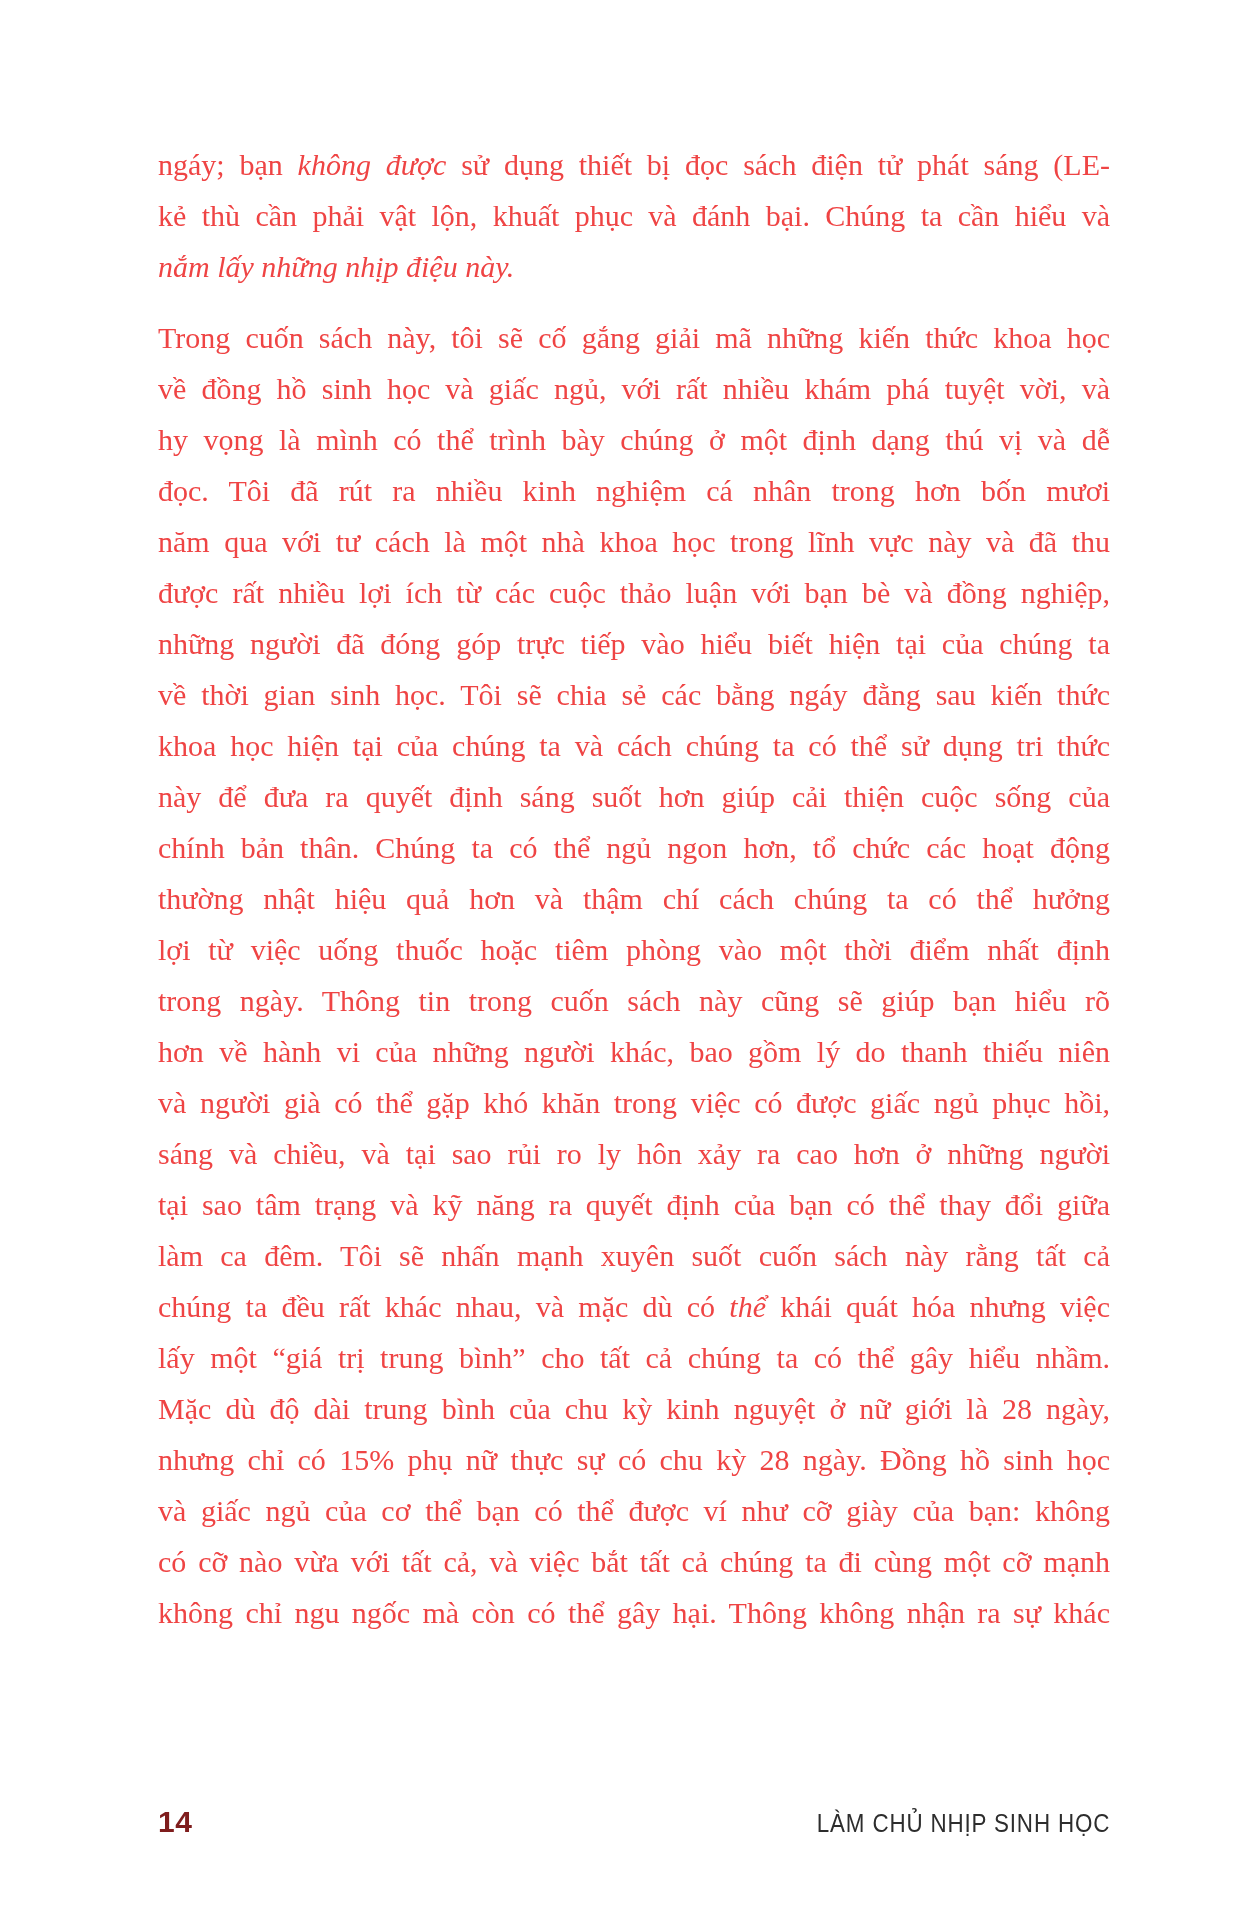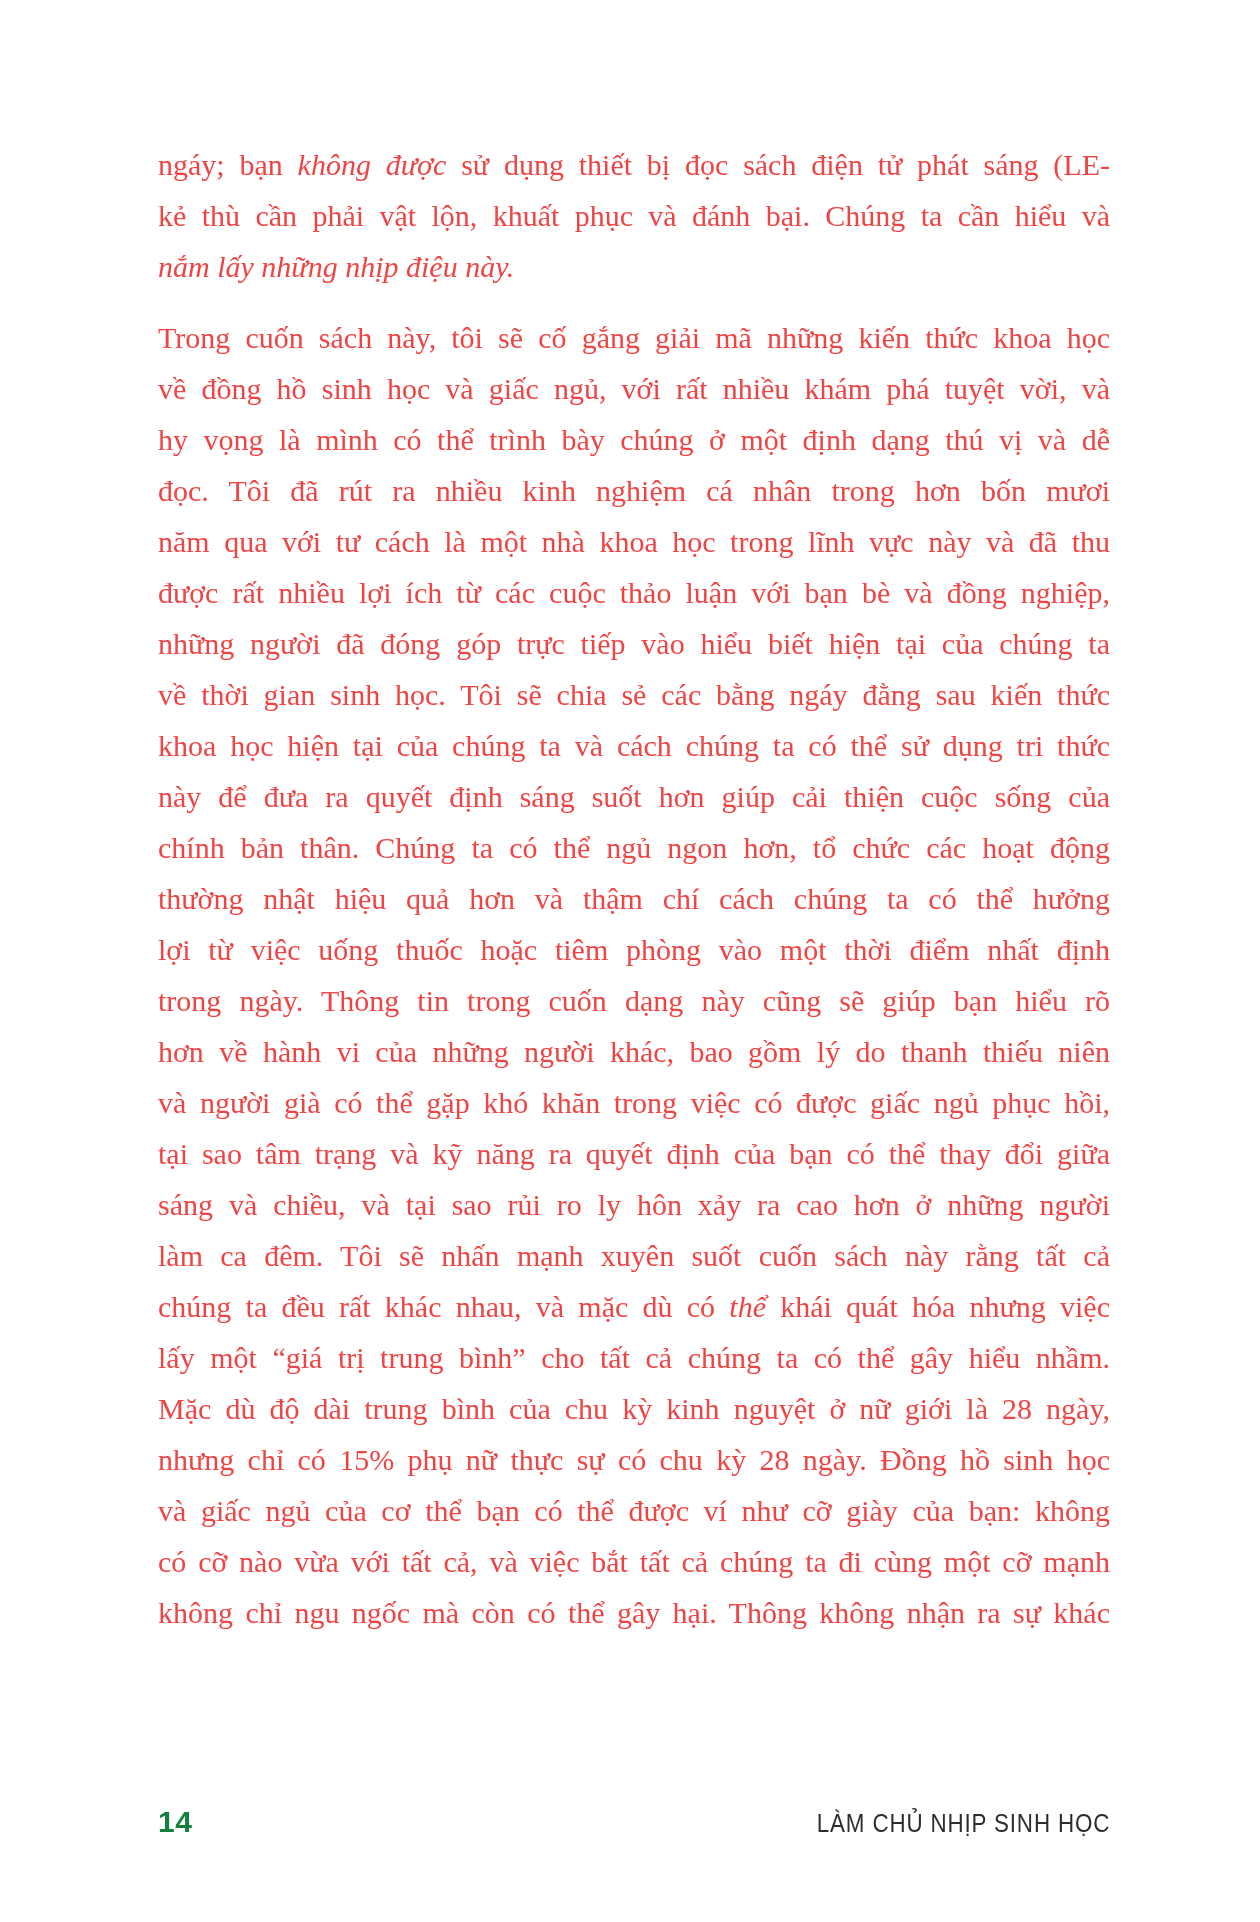--- a/index.html
+++ b/index.html
@@ -44,21 +44,21 @@
     display: flex;
     justify-content: space-between;
     align-items: baseline;
     font-family: "Liberation Sans", "DejaVu Sans", sans-serif;
   }
   .page-number {
     font-size: 30px;
     line-height: 36px;
     font-weight: 700;
     letter-spacing: 0.5px;
-    color: #15803d;
+    color: #7f1d1d;
   }
   .running-title {
     font-size: 26px;
     line-height: 36px;
     letter-spacing: 1px;
     color: #2d2d2d;
     transform: scaleX(0.86);
     transform-origin: 100% 50%;
   }
 </style>
@@ -79,25 +79,25 @@
         <div class="line"><span class="seg">đọc. Tôi đã rút ra nhiều kinh nghiệm cá nhân trong hơn bốn mươi</span></div>
         <div class="line"><span class="seg">năm qua với tư cách là một nhà khoa học trong lĩnh vực này và đã thu</span></div>
         <div class="line"><span class="seg">được rất nhiều lợi ích từ các cuộc thảo luận với bạn bè và đồng nghiệp,</span></div>
         <div class="line"><span class="seg">những người đã đóng góp trực tiếp vào hiểu biết hiện tại của chúng ta</span></div>
         <div class="line"><span class="seg">về thời gian sinh học. Tôi sẽ chia sẻ các bằng ngáy đằng sau kiến thức</span></div>
         <div class="line"><span class="seg">khoa học hiện tại của chúng ta và cách chúng ta có thể sử dụng tri thức</span></div>
         <div class="line"><span class="seg">này để đưa ra quyết định sáng suốt hơn giúp cải thiện cuộc sống của</span></div>
         <div class="line"><span class="seg">chính bản thân. Chúng ta có thể ngủ ngon hơn, tổ chức các hoạt động</span></div>
         <div class="line"><span class="seg">thường nhật hiệu quả hơn và thậm chí cách chúng ta có thể hưởng</span></div>
         <div class="line"><span class="seg">lợi từ việc uống thuốc hoặc tiêm phòng vào một thời điểm nhất định</span></div>
-        <div class="line"><span class="seg">trong ngày. Thông tin trong cuốn dạng này cũng sẽ giúp bạn hiểu rõ</span></div>
+        <div class="line"><span class="seg">trong ngày. Thông tin trong cuốn sách này cũng sẽ giúp bạn hiểu rõ</span></div>
         <div class="line"><span class="seg">hơn về hành vi của những người khác, bao gồm lý do thanh thiếu niên</span></div>
         <div class="line"><span class="seg">và người già có thể gặp khó khăn trong việc có được giấc ngủ phục hồi,</span></div>
+        <div class="line"><span class="seg">sáng và chiều, và tại sao rủi ro ly hôn xảy ra cao hơn ở những người</span></div>
         <div class="line"><span class="seg">tại sao tâm trạng và kỹ năng ra quyết định của bạn có thể thay đổi giữa</span></div>
-        <div class="line"><span class="seg">sáng và chiều, và tại sao rủi ro ly hôn xảy ra cao hơn ở những người</span></div>
         <div class="line"><span class="seg">làm ca đêm. Tôi sẽ nhấn mạnh xuyên suốt cuốn sách này rằng tất cả</span></div>
         <div class="line"><span class="seg">chúng ta đều rất khác nhau, và mặc dù có </span><span class="seg-italic">thể</span><span class="seg"> khái quát hóa nhưng việc</span></div>
         <div class="line"><span class="seg">lấy một “giá trị trung bình” cho tất cả chúng ta có thể gây hiểu nhầm.</span></div>
         <div class="line"><span class="seg">Mặc dù độ dài trung bình của chu kỳ kinh nguyệt ở nữ giới là 28 ngày,</span></div>
         <div class="line"><span class="seg">nhưng chỉ có 15% phụ nữ thực sự có chu kỳ 28 ngày. Đồng hồ sinh học</span></div>
         <div class="line"><span class="seg">và giấc ngủ của cơ thể bạn có thể được ví như cỡ giày của bạn: không</span></div>
         <div class="line"><span class="seg">có cỡ nào vừa với tất cả, và việc bắt tất cả chúng ta đi cùng một cỡ mạnh</span></div>
         <div class="line"><span class="seg">không chỉ ngu ngốc mà còn có thể gây hại. Thông không nhận ra sự khác</span></div>
       </div>
     </div>

